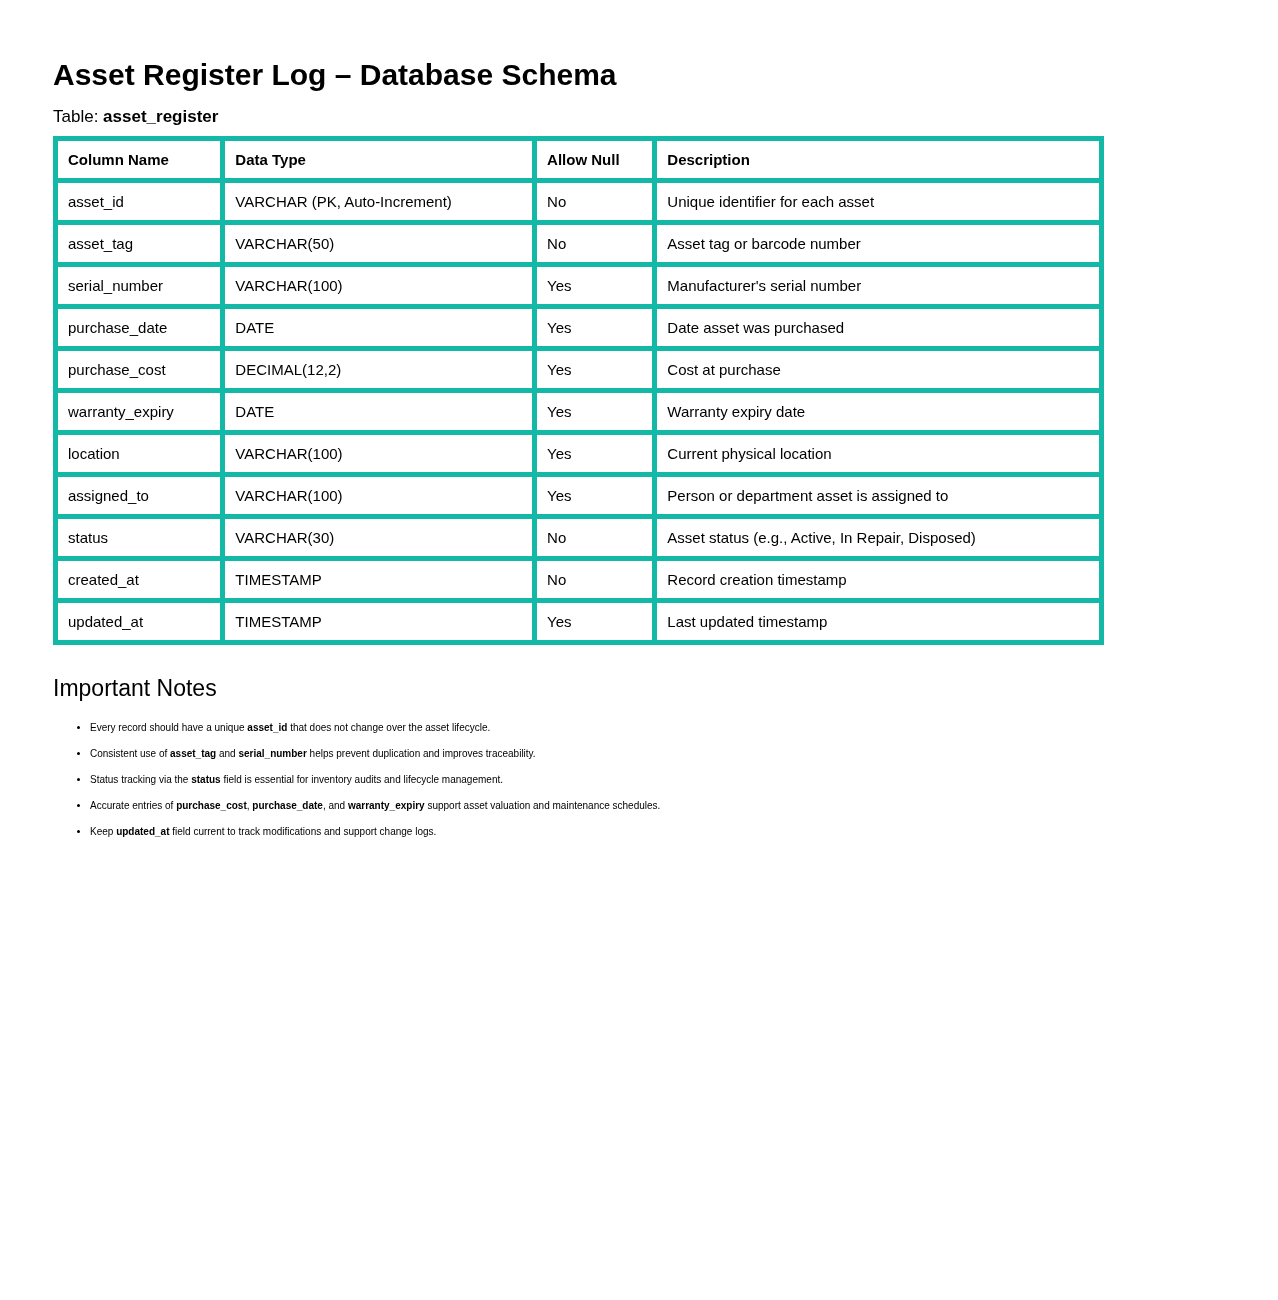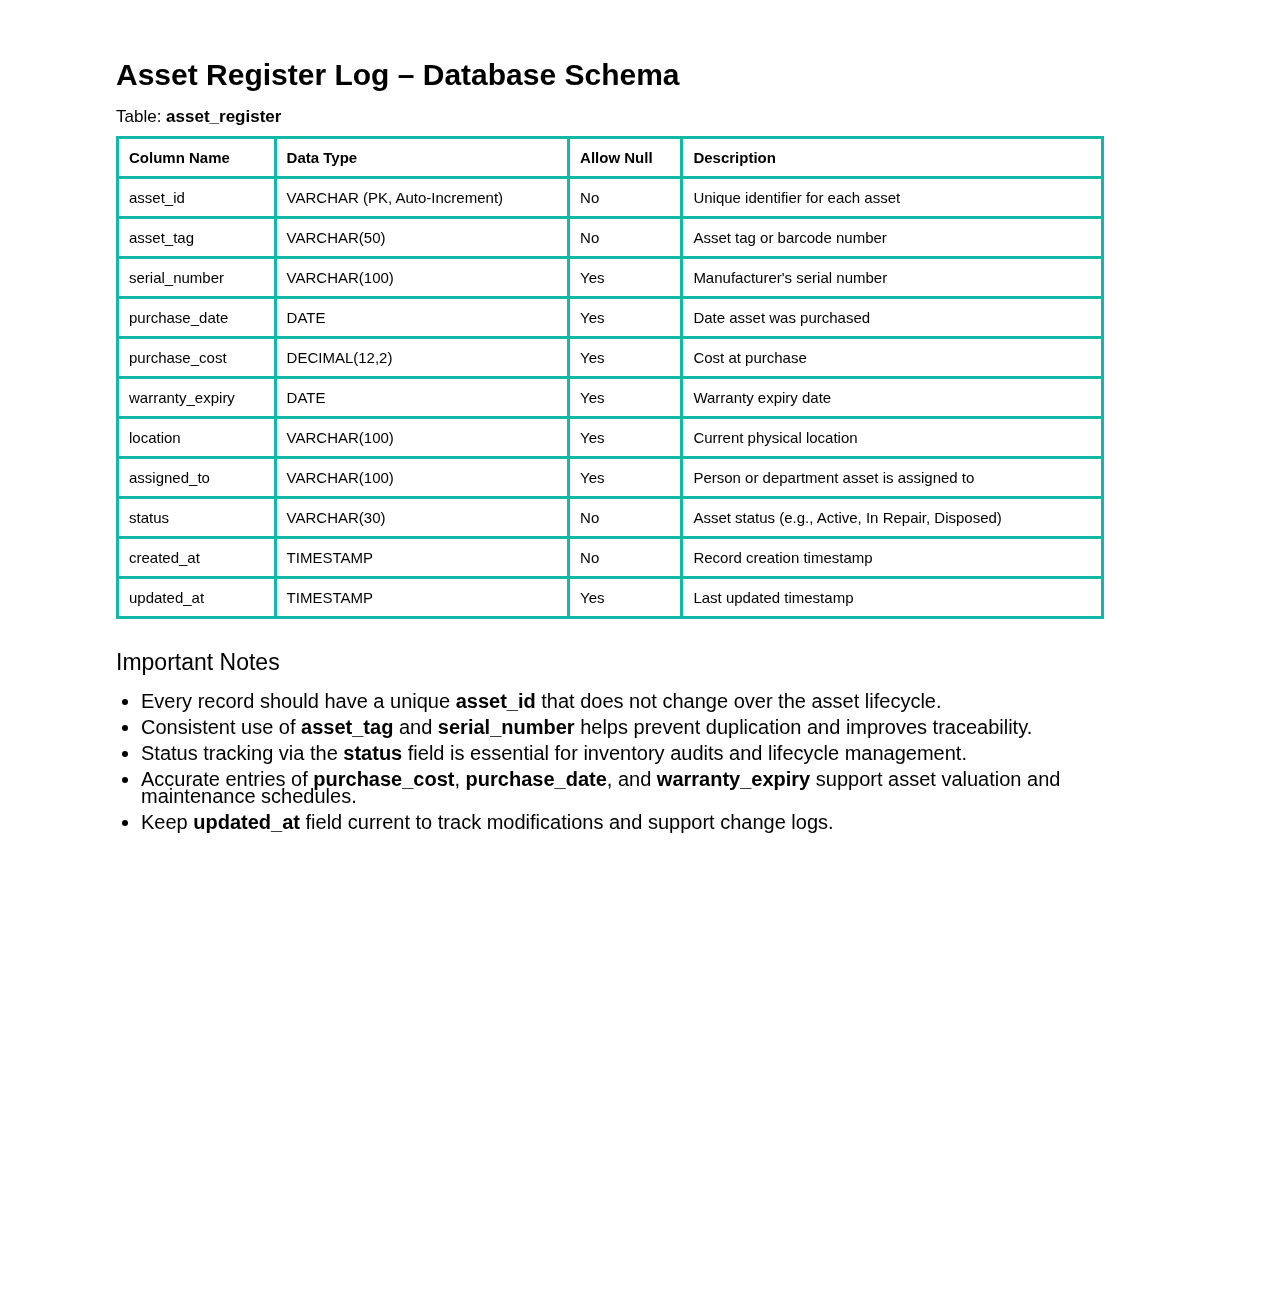--- a/index.html
+++ b/index.html
@@ -7,62 +7,62 @@
   body {
     font-family: "Liberation Sans", sans-serif;
     color: #000000;
     width: 1278px;
     height: 1300px;
     overflow: hidden;
   }
   .page {
     width: 1186px;
     min-height: 1300px;
-    padding: 58px 82px 40px 116px;
+    padding: 58px 82px 40px 53px;
     background: #ffffff;
   }
   .doc-title {
     font-size: 30px;
     font-weight: bold;
     margin: 0 0 16px 0;
     line-height: 1.1;
   }
   .table-label {
     font-size: 17px;
     margin: 0 0 9px 0;
   }
   .table-label strong { font-weight: bold; }
   table.schema {
     border-collapse: collapse;
     width: 100%;
     font-size: 15px;
     table-layout: fixed;
   }
   table.schema th, table.schema td {
-    border: 3px solid #14b8a6;
+    border: 5px solid #14b8a6;
     text-align: left;
     vertical-align: middle;
     padding: 10px 10px;
     line-height: 17px;
     overflow: hidden;
   }
   table.schema th { font-weight: bold; }
   col.c1 { width: 16%; }
   col.c2 { width: 29.8%; }
   col.c3 { width: 11.5%; }
   col.c4 { width: 42.7%; }
   .notes-heading {
     font-size: 23px;
     font-weight: normal;
     margin: 30px 0 17px 0;
   }
   ul.notes-list {
-    margin: 4px;
+    margin: 16px;
     padding-left: 21px;
-    font-size: 20px;
+    font-size: 10px;
   }
   ul.notes-list li {
     margin-bottom: 9px;
     line-height: 17px;
   }
   ul.notes-list li strong { font-weight: bold; }
 </style>
 </head>
 <body>
 

